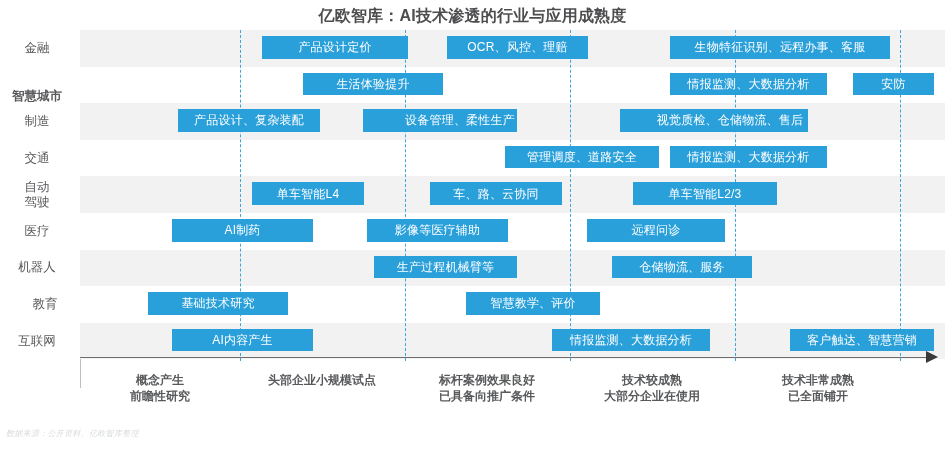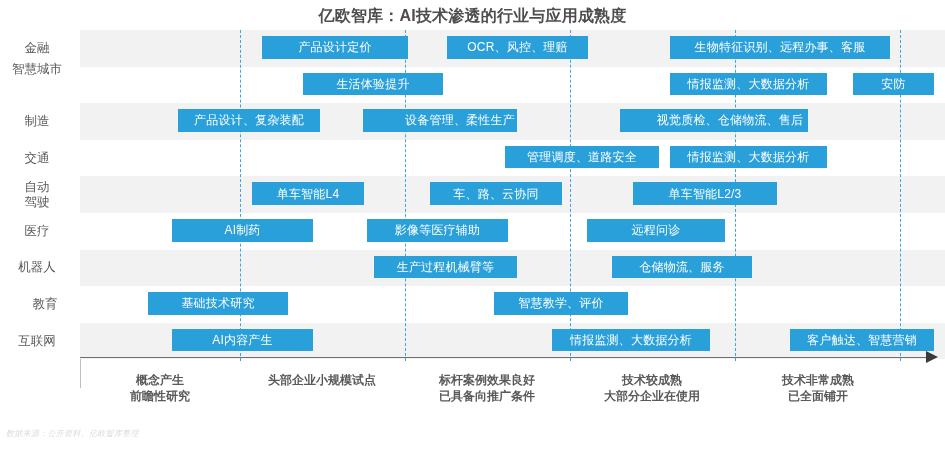--- a/index.html
+++ b/index.html
@@ -92,21 +92,21 @@
       <div class="row-band shaded" style="top: 146.4px; height: 36.6px;"></div>
       <div class="row-band plain" style="top: 183px; height: 36.6px;"></div>
       <div class="row-band shaded" style="top: 219.6px; height: 36.6px;"></div>
       <div class="row-band plain" style="top: 256.2px; height: 36.6px;"></div>
       <div class="row-band shaded" style="top: 292.8px; height: 36.6px;"></div>
     </div>
   <div id="row-labels">
       <div class="row-label" style="top: 10.8px;">
         <span>金融</span>
       </div>
-      <div class="row-label" style="top: 32px;">
+      <div class="row-label" style="top: 59px; font-weight: bold;">
         <span>智慧城市</span>
       </div>
       <div class="row-label" style="top: 84px;">
         <span>制造</span>
       </div>
       <div class="row-label" style="top: 120.6px;">
         <span>交通</span>
       </div>
       <div class="row-label" style="top: 149.7px;">
         <span>自动</span>
@@ -146,21 +146,21 @@
       <div class="bar" style="left: 670px; width: 157px; top: 115.8px; height: 22.6px;">情报监测、大数据分析</div>
       <div class="bar" style="left: 252px; width: 112px; top: 152.4px; height: 22.6px;">单车智能L4</div>
       <div class="bar" style="left: 430px; width: 132px; top: 152.4px; height: 22.6px;">车、路、云协同</div>
       <div class="bar" style="left: 633px; width: 144px; top: 152.4px; height: 22.6px;">单车智能L2/3</div>
       <div class="bar" style="left: 172px; width: 141px; top: 189px; height: 22.6px;">AI制药</div>
       <div class="bar" style="left: 367px; width: 141px; top: 189px; height: 22.6px;">影像等医疗辅助</div>
       <div class="bar" style="left: 587px; width: 138px; top: 189px; height: 22.6px;">远程问诊</div>
       <div class="bar" style="left: 374px; width: 143px; top: 225.6px; height: 22.6px;">生产过程机械臂等</div>
       <div class="bar" style="left: 612px; width: 140px; top: 225.6px; height: 22.6px;">仓储物流、服务</div>
       <div class="bar" style="left: 148px; width: 140px; top: 262.2px; height: 22.6px;">基础技术研究</div>
-      <div class="bar" style="left: 466px; width: 134px; top: 262.2px; height: 22.6px; margin-left: 28px;">智慧教学、评价</div>
+      <div class="bar" style="left: 466px; width: 134px; top: 262.2px; height: 22.6px;">智慧教学、评价</div>
       <div class="bar" style="left: 172px; width: 141px; top: 298.8px; height: 22.6px;">AI内容产生</div>
       <div class="bar" style="left: 552px; width: 158px; top: 298.8px; height: 22.6px;">情报监测、大数据分析</div>
       <div class="bar" style="left: 790px; width: 144px; top: 298.8px; height: 22.6px;">客户触达、智慧营销</div>
     </div>
 </div>
 
 <div class="axis-line"></div>
 <div class="axis-arrow"></div>
 <div id="axis-cats">
     <div class="axis-cat" style="left: 70px; width: 180px; top: 372px;">

